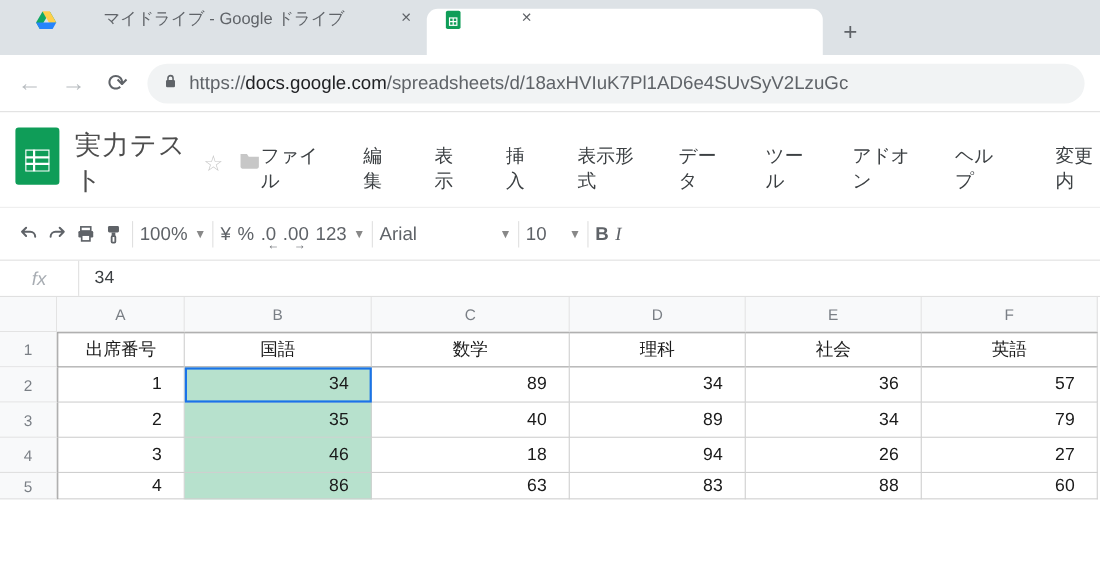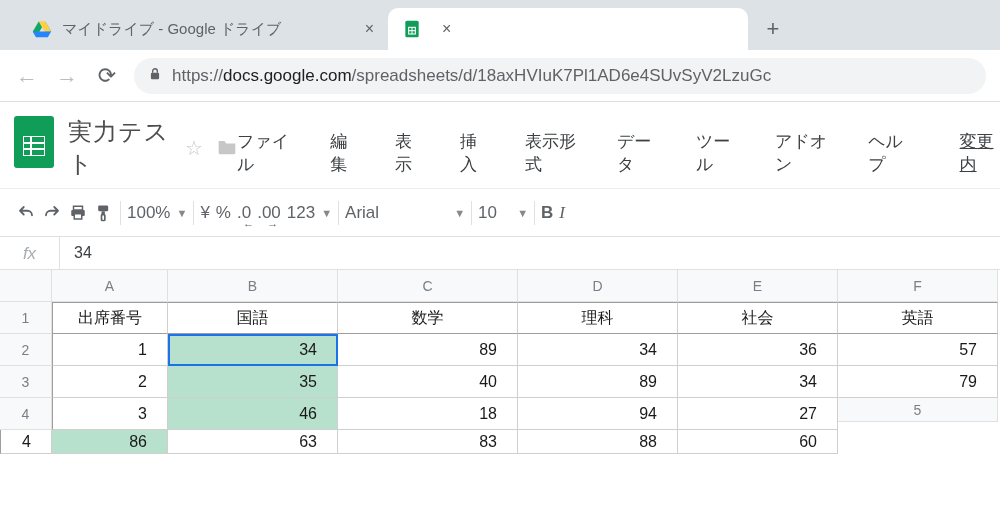--- a/index.html
+++ b/index.html
@@ -1,20 +1,20 @@
 <!DOCTYPE html>
 <html><head>
 <meta charset="utf-8">
 <style>
   * { box-sizing: border-box; margin: 0; padding: 0; font-family: Arial, "Hiragino Sans", "Meiryo", sans-serif; }
   body { background: #fff; width: 1000px; height: 526px; overflow: hidden; }
 
   
   .tab-strip { height: 50px; background: #dde2e6; display: flex; align-items: flex-end; padding-left: 18px; }
-  .tab { height: 42px; display: flex; align-items: center; padding: 0 14px; border-top-left-radius: 10px; border-top-right-radius: 10px; position: relative; font-size: 15px; color: #5f6368; }
+  .tab { height: 42px; display: flex; padding: 0 14px; border-top-left-radius: 10px; border-top-right-radius: 10px; position: relative; font-size: 15px; color: #5f6368; gap: 32px; }
   .tab.inactive { width: 370px; }
   .tab.active { background: #fff; width: 360px; color: #3c4043; }
   .tab .tab-icon { width: 20px; height: 20px; margin-right: 10px; flex-shrink:0; }
   .tab .tab-title { flex: 1; white-space: nowrap; overflow: hidden; text-overflow: ellipsis; }
   .tab .tab-close { margin-left: 10px; color: #5f6368; font-size: 16px; }
   .newtab { width: 34px; height: 34px; display:flex;align-items:center;justify-content:center;color:#5f6368;font-size:22px;margin-left:8px;margin-bottom:4px;}
 
   
   .addr-bar { height: 52px; display:flex; align-items:center; padding: 0 14px; border-bottom: 1px solid #e0e0e0; gap: 14px; }
   .nav-btn { color:#b9bdc1; font-size:22px; width:26px; text-align:center;}
@@ -27,32 +27,32 @@
   
   .doc-header { display:flex; padding: 14px 0 0 14px; }
   .sheets-logo { width:44px; height:56px; margin-right:14px; position:relative; }
   .sheets-logo .page { width:40px; height:52px; background:#0f9d58; border-radius:3px; position:relative; }
   .sheets-logo .grid { position:absolute; left:9px; top:20px; width:22px; height:20px; }
   .doc-meta { display:flex; flex-direction:row; }
   .title-row { display:flex; align-items:center; gap:14px; }
   .doc-title { font-size:24px; color:#4d4d4d; letter-spacing:1px; }
   .star, .folder-ic { color:#c7c7c7; font-size:20px; }
   .menubar { display:flex; gap:38px; margin-top:10px; font-size:17px; color:#3c4043; align-items:center;}
-  .menubar span.u { text-decoration:underline; }
+  .menubar span.u { }
 
   
   .toolbar { height:48px; border-top:1px solid #eee; margin-top:8px; display:flex; align-items:center; padding:0 16px; gap:6px; color:#5f6368; font-size:17px;}
   .toolbar .sep { width:1px; height:24px; background:#e0e0e0; }
   .toolbar .ddl { display:flex; align-items:center; gap:6px; }
   .toolbar .caret { font-size:11px; color:#888; }
   .toolbar svg { display:block; }
 
   
   .formula-bar { height:34px; border-top:1px solid #e0e0e0; border-bottom:1px solid #e0e0e0; display:flex; align-items:center; }
-  .fx { width:60px; text-align:center; font-style:italic; color:#a8adb3; font-size:17px; border-right:1px solid #e0e0e0; height:100%; line-height:34px;}
+  .fx { width:72px; text-align:center; font-style:italic; color:#a8adb3; font-size:17px; border-right:1px solid #e0e0e0; height:100%; line-height:34px;}
   .formula-val { padding-left:14px; font-size:16px; color:#3c4043;}
 
   
   .sheet { display:grid; grid-template-columns: 52px 116px 170px 180px 160px 160px 160px; }
   .colhdr, .rowhdr, .corner { background:#f8f9fa; border-right:1px solid #e0e0e0; border-bottom:1px solid #e0e0e0; display:flex; align-items:center; justify-content:center; color:#7a7f85; font-size:14px; }
   .colhdr { height:32px; }
   .rowhdr { height:32px; }
   .corner { height:32px; }
   .cell { height:32px; border-right:1px solid #cfcfcf; border-bottom:1px solid #cfcfcf; padding:0 20px; font-size:16px; color:#1a1a1a; display:flex; align-items:center; }
   .cell.hdr { justify-content:center; font-weight:400; border-bottom:1.5px solid #9e9e9e; border-top:1.5px solid #9e9e9e;}
@@ -238,20 +238,21 @@
   <div class="cell num">40</div>
   <div class="cell num">89</div>
   <div class="cell num">34</div>
   <div class="cell num">79</div>
 
   <div class="rowhdr">4</div>
   <div class="cell num" style="border-left:1.5px solid #9e9e9e;">3</div>
   <div class="cell num sel-col">46</div>
   <div class="cell num">18</div>
   <div class="cell num">94</div>
+  <div class="cell num">26</div>
   <div class="cell num">27</div>
 
   <div class="rowhdr" style="height:24px;">5</div>
   <div class="cell num" style="border-left:1.5px solid #9e9e9e;height:24px;">4</div>
   <div class="cell num sel-col" style="height:24px;">86</div>
   <div class="cell num" style="height:24px;">63</div>
   <div class="cell num" style="height:24px;">83</div>
   <div class="cell num" style="height:24px;">88</div>
   <div class="cell num" style="height:24px;">60</div>
 </div>

